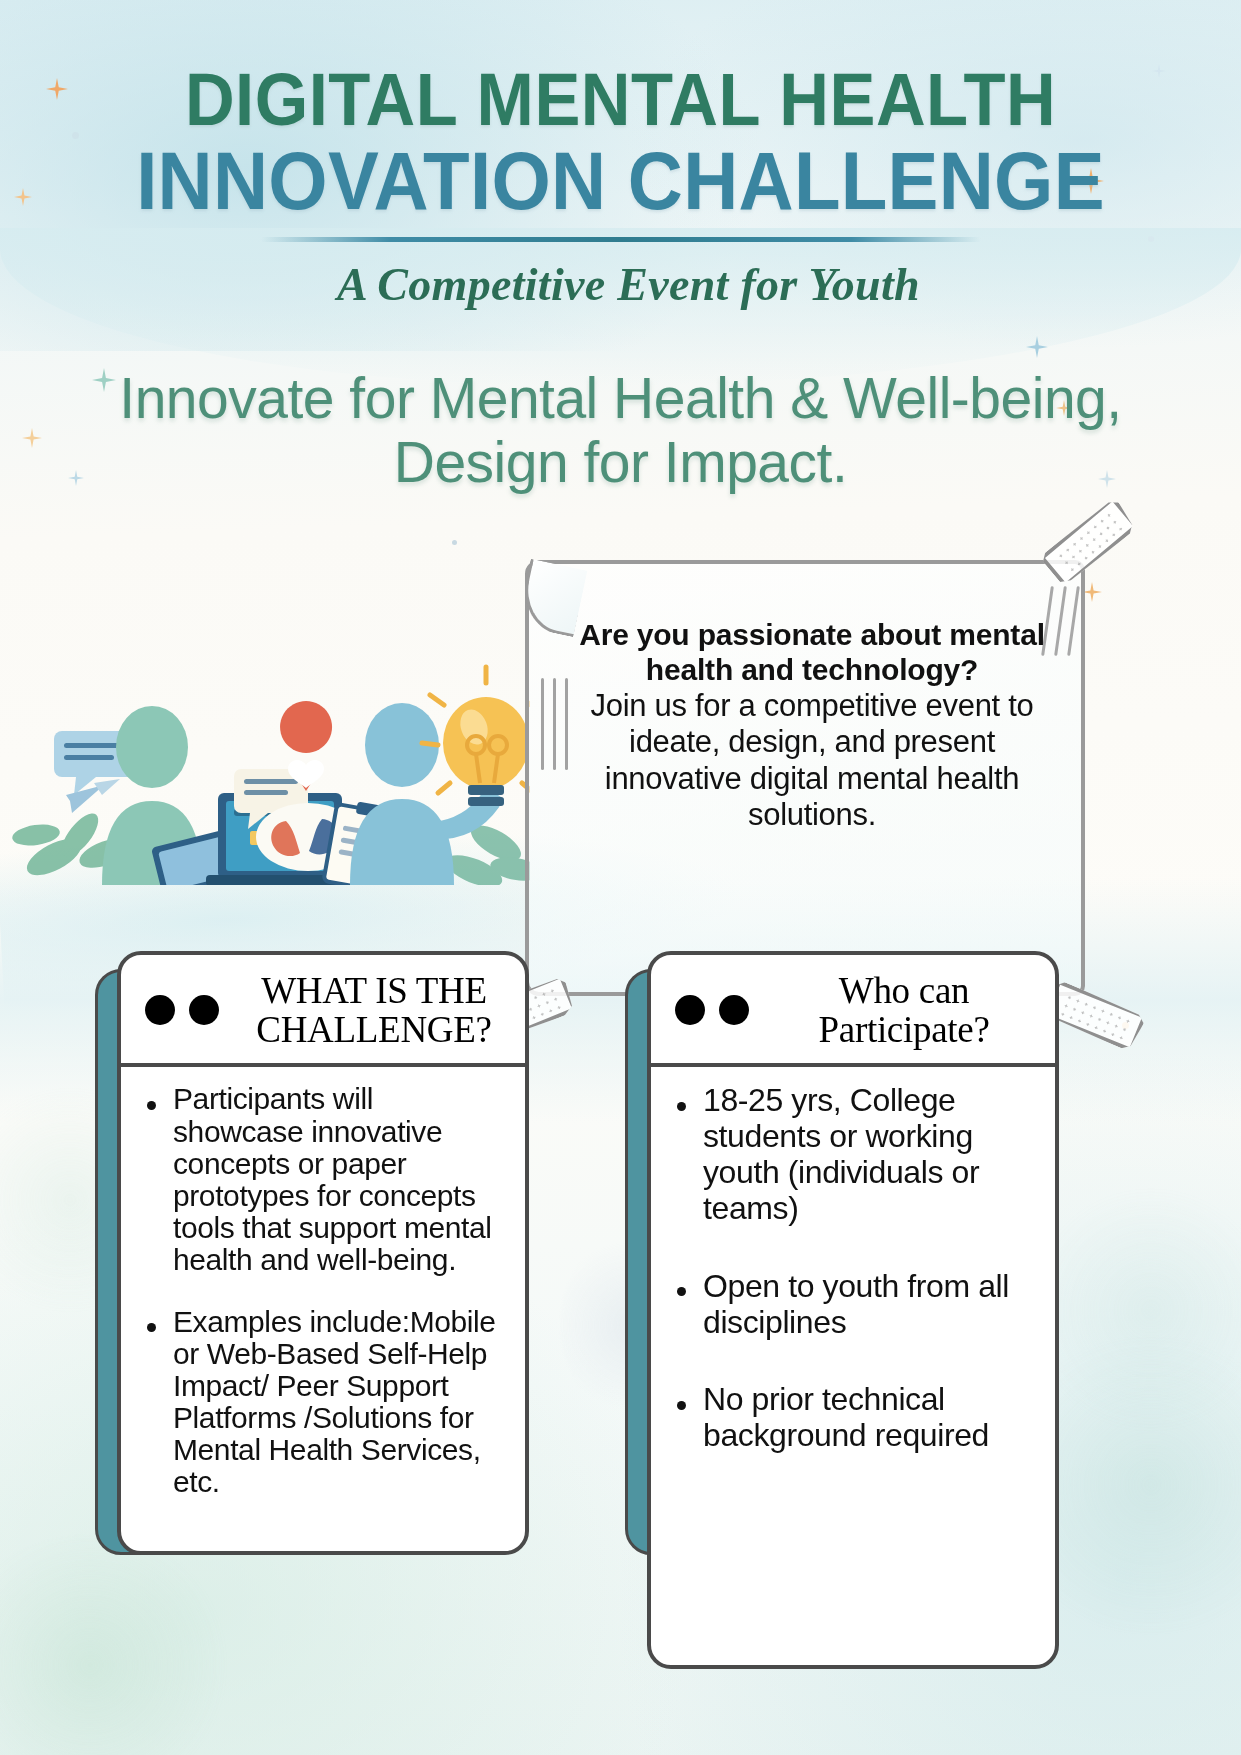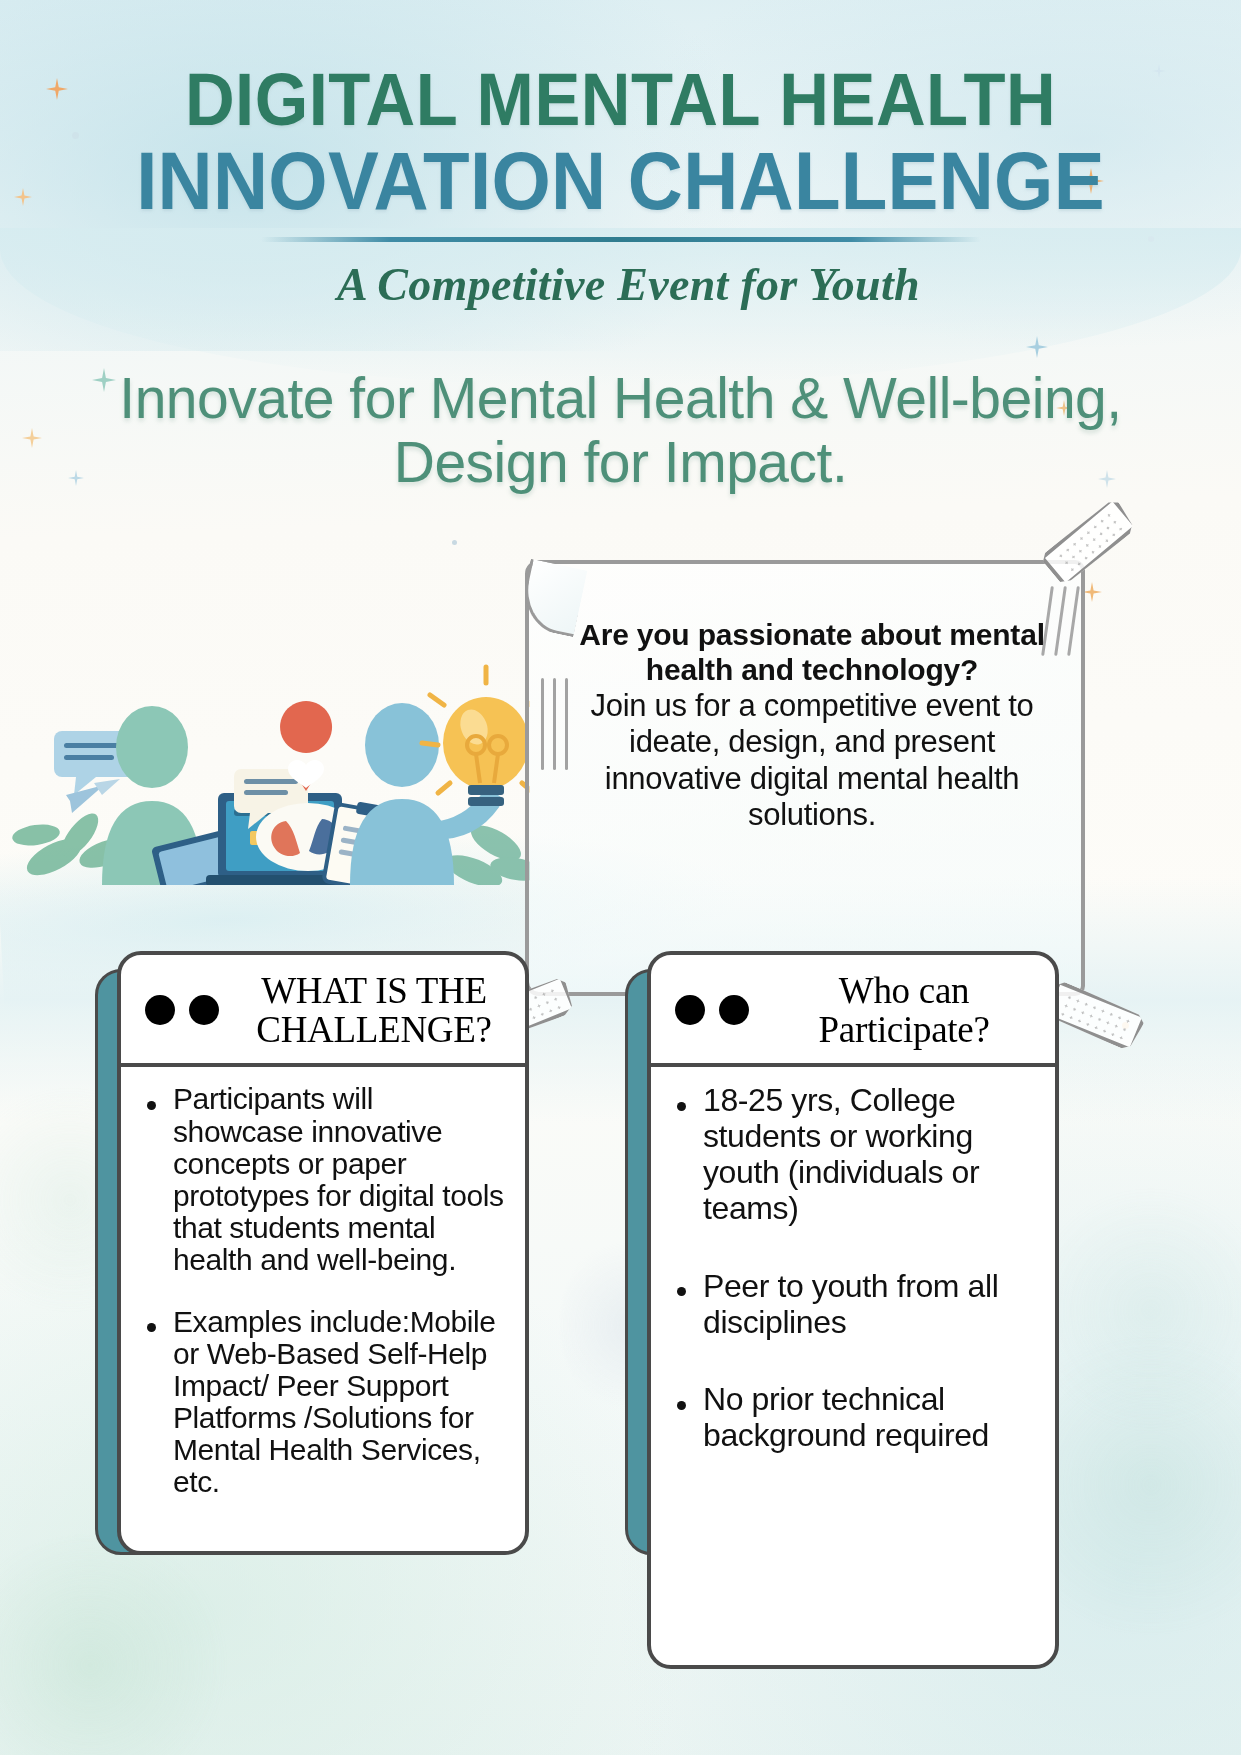--- a/index.html
+++ b/index.html
@@ -400,40 +400,40 @@
     <div class="card left">
       <div class="card-head">
         <div class="dots2">
             <b></b>
             <b></b>
           </div>
         <div class="card-title caps">WHAT IS THE CHALLENGE?</div>
       </div>
       <div class="card-body">
         <ul class="bl">
-          <li>Participants will showcase innovative concepts or paper prototypes for digital tools that students mental health and well-being.</li>
+          <li>Participants will showcase innovative concepts or paper prototypes for concepts tools that support mental health and well-being.</li>
           <li>Examples include:Mobile or Web-Based Self-Help Impact/ Peer Support Platforms /Solutions for Mental Health Services, etc.</li>
         </ul>
       </div>
     </div>
   </div>
 
   <div class="card-wrap right">
     <div class="card-shadow"></div>
     <div class="card right">
       <div class="card-head">
         <div class="dots2">
             <b></b>
             <b></b>
           </div>
         <div class="card-title">Who can Participate?</div>
       </div>
       <div class="card-body">
         <ul class="bl">
           <li>18-25 yrs, College students or working youth (individuals or teams)</li>
-          <li>Peer to youth from all disciplines</li>
+          <li>Open to youth from all disciplines</li>
           <li>No prior technical background required</li>
         </ul>
       </div>
     </div>
   </div>
 
 </div>
 
 </body></html>

